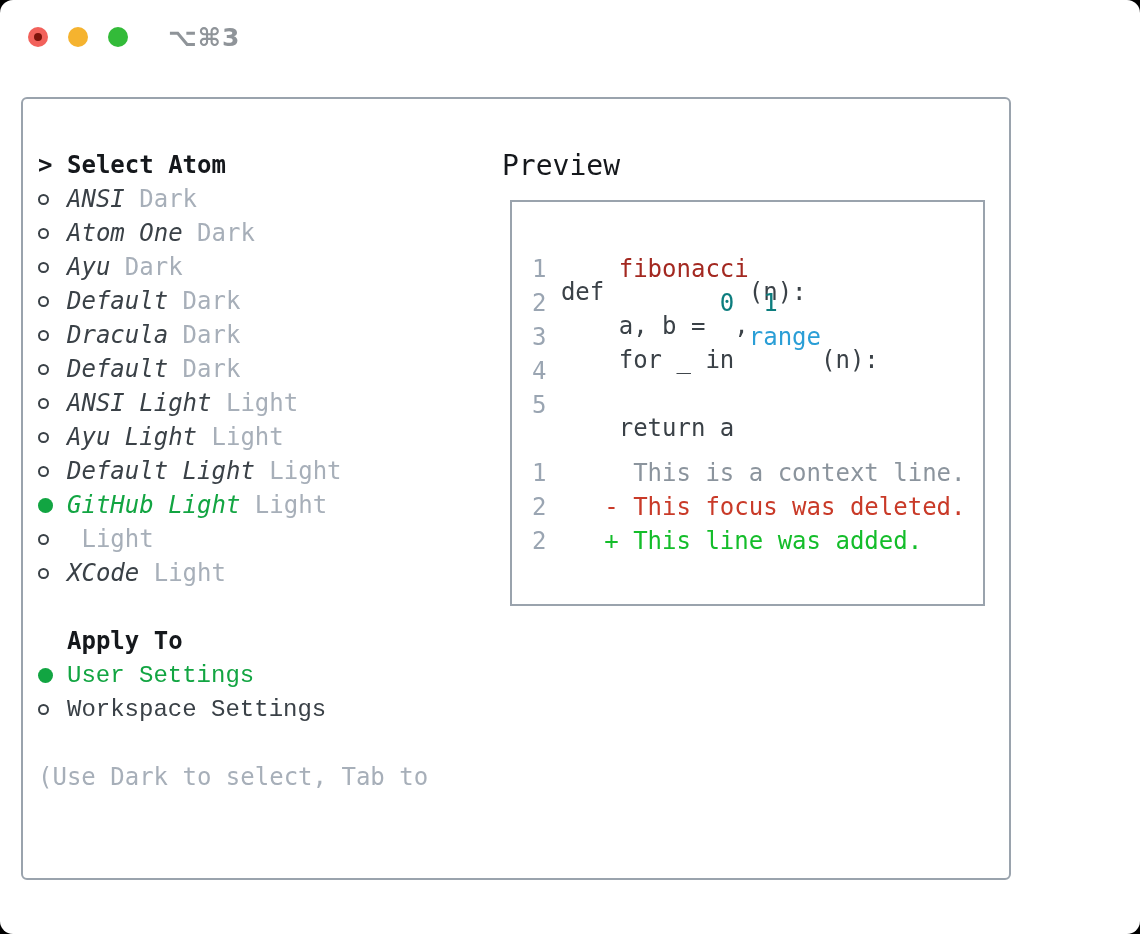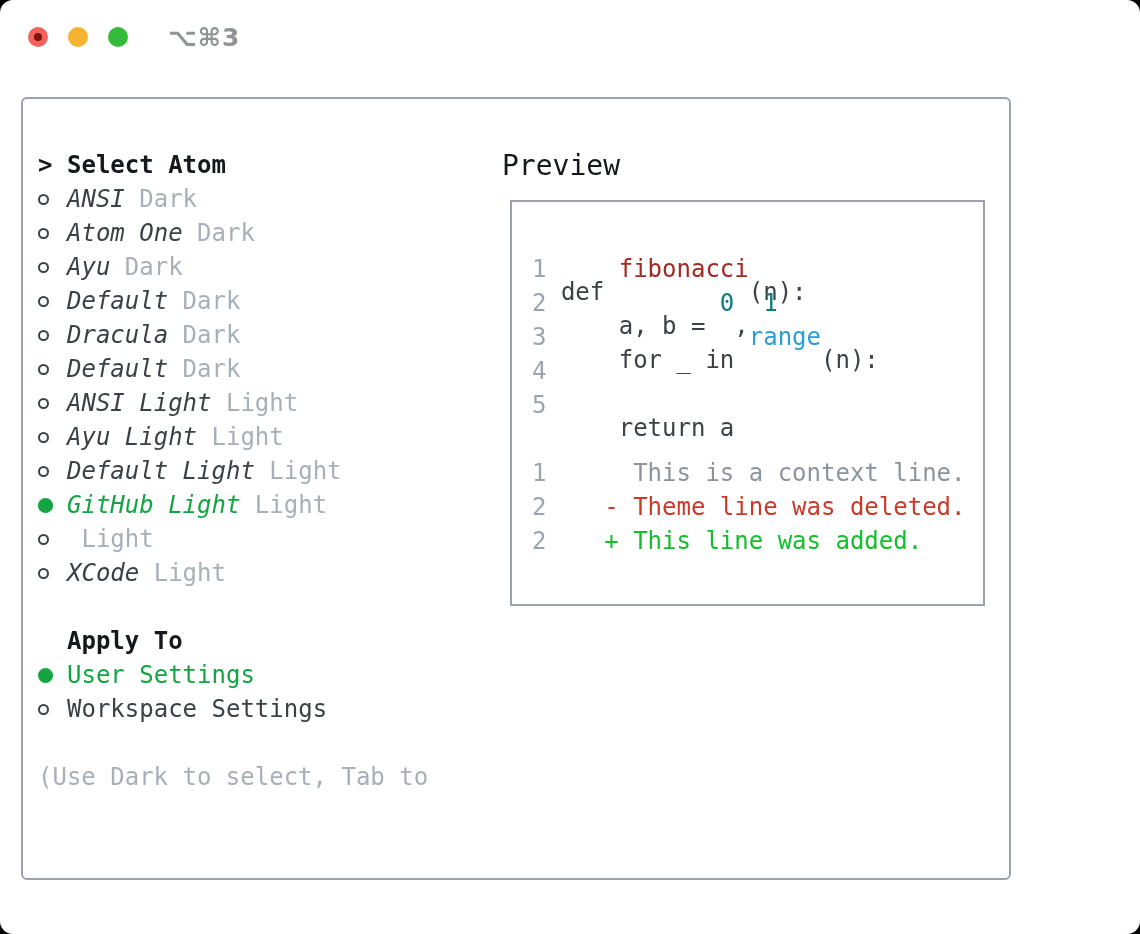--- a/index.html
+++ b/index.html
@@ -35,21 +35,21 @@
   .row{display:flex;align-items:center;height:34px;font-size:24px;white-space:pre;}
   .spacer{height:34px;}
   .bullet{width:29px;display:flex;align-items:center;flex:none;}
   .prompt{font-weight:700;color:var(--heading);font-size:24px;}
   .header-text{font-weight:700;color:var(--heading);}
   .circle{width:11px;height:11px;border:2px solid var(--text);border-radius:50%;}
   .circle.filled{width:15px;height:15px;border:none;background:var(--green);}
   .name{color:var(--text);font-style:italic;}
   .name.sel{color:var(--green);}
   .variant{color:var(--muted);margin-left:0.602em;}
-  .apply-label{color:var(--text);}
+  .apply-label{color:var(--text);font-family:Liberation Mono, monospace;}
   .apply-label.sel{color:var(--green);}
   .hint{font-size:24px;color:var(--muted);height:34px;display:flex;align-items:center;white-space:pre;}
 
   
   .preview-title{position:absolute;left:502px;top:148px;height:34px;display:flex;align-items:center;
     font-size:28px;font-weight:400;color:var(--heading);}
   .preview-box{position:absolute;left:510px;top:200px;width:475px;height:406px;
     border:2px solid var(--border);background:var(--window_bg);padding:50px 0 0 20px;overflow:hidden;}
   .code-line{height:34px;font-size:24px;white-space:pre;display:flex;align-items:center;}
   .tok-code{color:var(--text);margin-top:45px;}
@@ -119,18 +119,18 @@
 
   <div class="preview-box">
     <div id="code-block">
         <div class="code-line"><span class="tok-lineno">1</span><span class="tok-code"> def </span><span class="tok-func">fibonacci</span><span class="tok-code">(n):</span></div>
         <div class="code-line"><span class="tok-lineno">2</span><span class="tok-code">     a, b = </span><span class="tok-num">0</span><span class="tok-code">, </span><span class="tok-num">1</span></div>
         <div class="code-line"><span class="tok-lineno">3</span><span class="tok-code">     for _ in </span><span class="tok-builtin">range</span><span class="tok-code">(n):</span></div>
         <div class="code-line"><span class="tok-lineno">4</span></div>
         <div class="code-line"><span class="tok-lineno">5</span><span class="tok-code">     return a</span></div>
         <div class="code-line"></div>
         <div class="code-line"><span class="tok-lineno">1</span><span class="tok-context">      This is a context line.</span></div>
-        <div class="code-line"><span class="tok-lineno">2</span><span class="tok-code">    </span><span class="tok-deleted">- Theme line was deleted.</span></div>
+        <div class="code-line"><span class="tok-lineno">2</span><span class="tok-code">    </span><span class="tok-deleted">- This focus was deleted.</span></div>
         <div class="code-line"><span class="tok-lineno">2</span><span class="tok-code">    </span><span class="tok-added">+ This line was added.</span></div>
       </div>
   </div>
 
 </div>
 
 </body></html>

